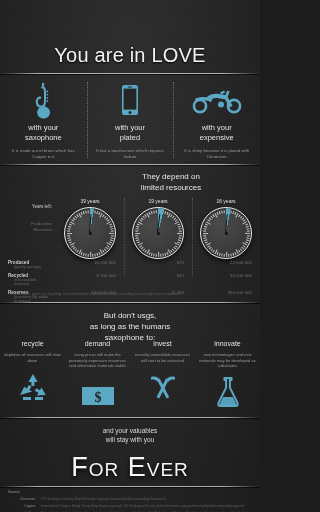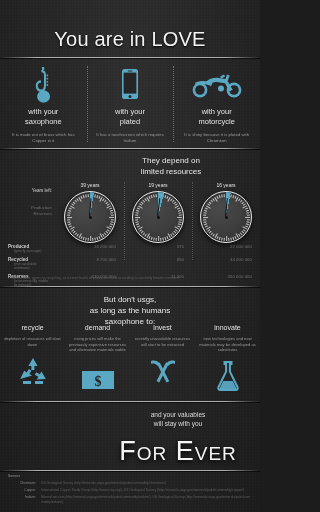--- a/index.html
+++ b/index.html
@@ -26,21 +26,21 @@
   #page::before {
     content: "";
     position: absolute;
     inset: 0;
     pointer-events: none;
     background-image:
       repeating-linear-gradient(0deg, rgba(255,255,255,0.012) 0 1px, rgba(0,0,0,0) 1px 3px),
       repeating-linear-gradient(90deg, rgba(255,255,255,0.010) 0 1px, rgba(0,0,0,0) 1px 3px);
     opacity: .9;
   }
-  .sec { position: absolute; left: 0; width: 260px; }
+  .sec { position: absolute; left: 0; width: 260px; margin-top: 16px; }
 
   
   .title {
     text-align: center;
     font-size: 20px;
     letter-spacing: 0.2px;
     color: #f2f2f2;
     font-weight: 300;
     text-shadow: 0 1px 2px #000;
   }
@@ -242,21 +242,21 @@
             <path d="M44 16.2 a4.8 4.8 0 1 0 0 9.6 a4.8 4.8 0 1 0 0 -9.6z" fill="#262626"></path>
             <path d="M16 13 c3 -3.6 8 -4.6 13 -4 l6.5 1 l1.6 -4.4 l2.6 0.8 l-2.1 5.6 l5 8.8 l-3 1.6 l-4.6 -8.2 l-6.8 -1 c-3.6 -0.5 -6.6 0.4 -8.4 2.4z"></path>
             <path d="M5 13.8 c5 -2.4 12 -2.6 17.4 0.4 l-1.4 3 c-4.6 -2.6 -10.4 -2.4 -14.6 -0.4z"></path>
             <path d="M20 10.4 h10 v2.2 h-10z"></path>
             <path d="M30 7.4 l4 -2 l1.2 2 l-4 2z"></path>
             <circle cx="31" cy="19.6" r="3"></circle>
           </g>
         </svg>
       </div>
       <div class="cap">with your</div>
-      <div class="cap" style="margin-top:0">motorcycle</div>
+      <div class="cap" style="margin-top:0">expensive</div>
       <div class="sub">It is shiny because it is plated with Chromium</div>
     </div>
   </div>
 
   <div class="sec rule" style="top:148px;"></div>
 
   <div class="sec" style="top:155px;padding-left:41px;">
     <div class="h2">They depend on</div>
     <div class="h2">limited resources</div>
   </div>
@@ -572,21 +572,21 @@
         <svg width="26" height="30" viewBox="0 0 26 30">
           <path d="M9.5 1 h7 v2 h-1.6 v7.6 l7.6 15.4 c0.8 1.7 -0.2 3 -2 3 H5.5 c-1.8 0 -2.8 -1.3 -2 -3 l7.6 -15.4 V3 H9.5z" fill="none" stroke="#5ba8c4" stroke-width="2"></path>
           <path d="M8.2 20 h9.6 l4 8.2 H4.2z" fill="#5ba8c4" opacity="0.95"></path>
         </svg>
       </div>
     </div>
   </div>
 
   <div class="sec rule" style="top:401px;"></div>
 
-  <div class="sec" style="top:410px;padding-left:48px;">
+  <div class="sec" style="top:410px;">
     <div class="fe1">and your valuables</div>
     <div class="fe1">will stay with you</div>
     <div class="fe2" style="margin-top:8px;">For Ever</div>
   </div>
 
   <div class="sec rule" style="top:470px;"></div>
 
   <div class="sec ftr" style="top:474px;">
     <div class="fhead">Sources</div>
     <div class="frow">

